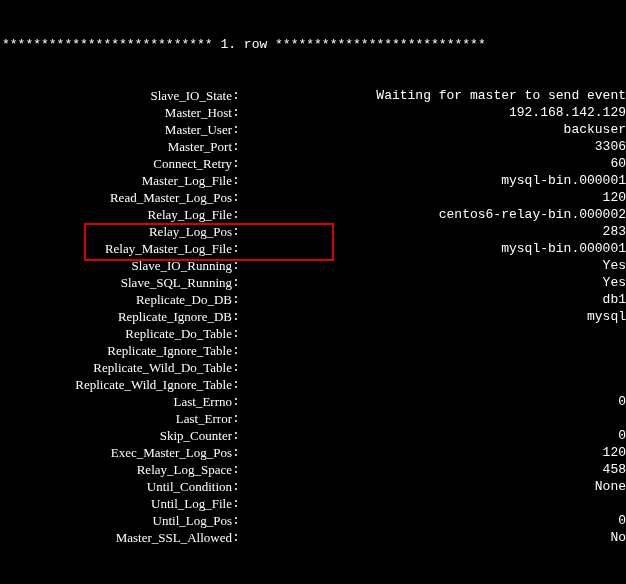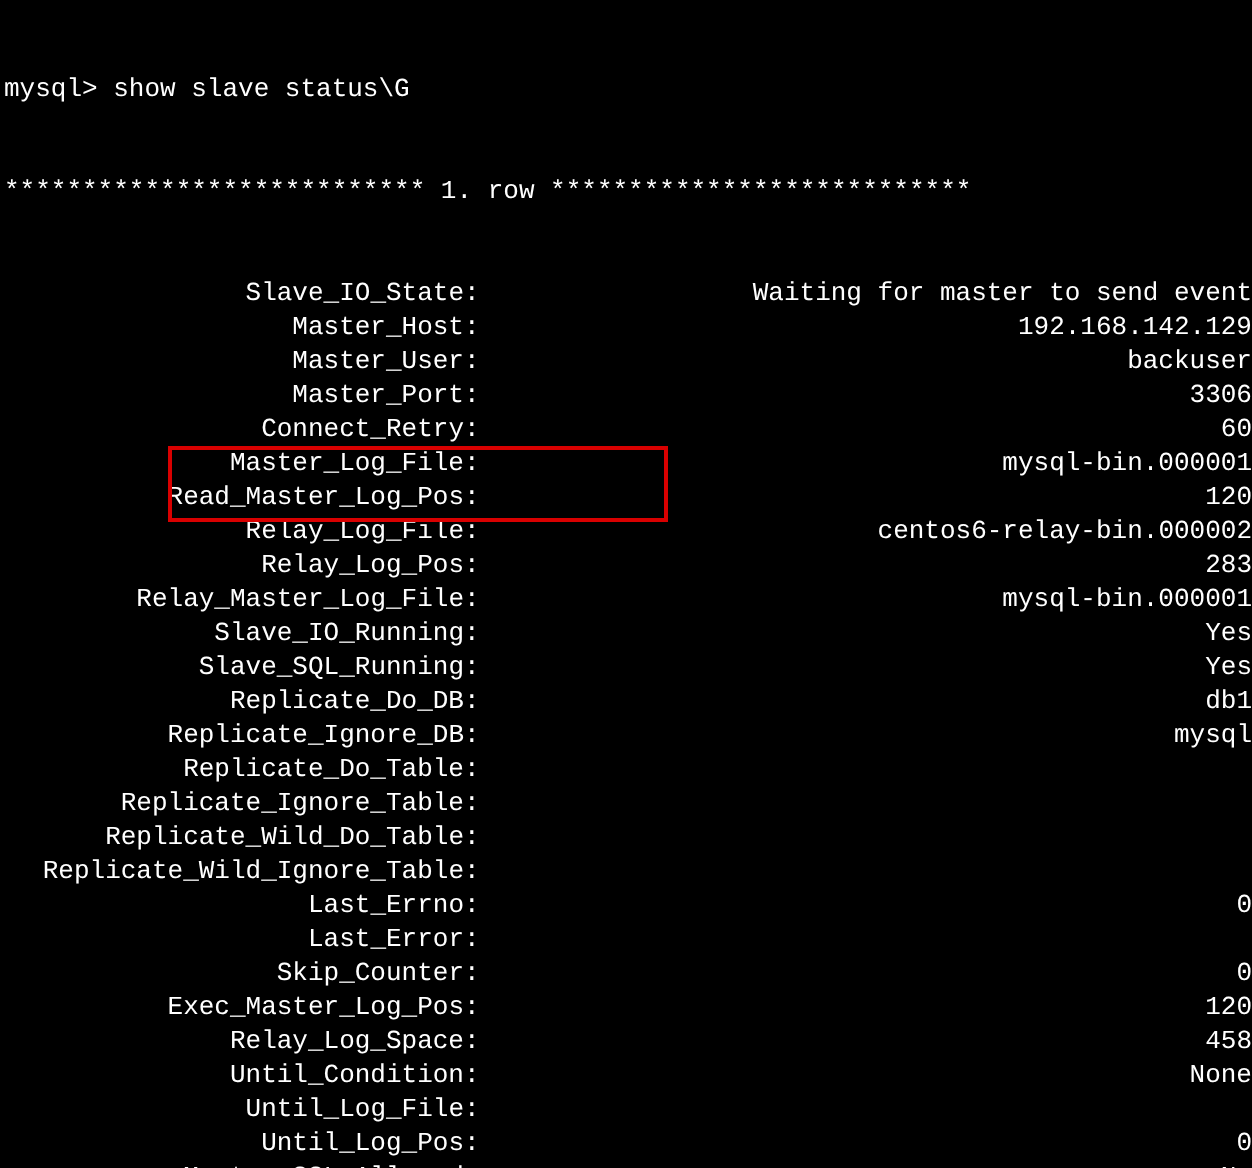--- a/index.html
+++ b/index.html
@@ -19,20 +19,21 @@
     position: relative;
     white-space: pre;
   }
   .row {
     display: flex;
   }
   .label {
     width: 232px;
     text-align: right;
     padding-right: 0;
+    font-family: Liberation Serif, serif;
   }
   .sep {
     width: 12px;
     text-align: center;
   }
   .value {
     flex: 1;
     text-align: right;
   }
   .highlight-box {
@@ -45,17 +46,16 @@
     pointer-events: none;
   }
   .prompt-line {
     padding-left: 2px;
   }
 </style>
 </head>
 <body>
 
 <div class="terminal">
-  <div class="prompt-line">mysql&gt; show slave status\G</div>
   <div class="prompt-line">*************************** 1. row ***************************</div>
   <div id="fields-container"><div class="row"><span class="label">Slave_IO_State</span><span class="sep">: </span><span class="value">Waiting for master to send event</span></div><div class="row"><span class="label">Master_Host</span><span class="sep">: </span><span class="value">192.168.142.129</span></div><div class="row"><span class="label">Master_User</span><span class="sep">: </span><span class="value">backuser</span></div><div class="row"><span class="label">Master_Port</span><span class="sep">: </span><span class="value">3306</span></div><div class="row"><span class="label">Connect_Retry</span><span class="sep">: </span><span class="value">60</span></div><div class="row"><span class="label">Master_Log_File</span><span class="sep">: </span><span class="value">mysql-bin.000001</span></div><div class="row"><span class="label">Read_Master_Log_Pos</span><span class="sep">: </span><span class="value">120</span></div><div class="row"><span class="label">Relay_Log_File</span><span class="sep">: </span><span class="value">centos6-relay-bin.000002</span></div><div class="row"><span class="label">Relay_Log_Pos</span><span class="sep">: </span><span class="value">283</span></div><div class="row"><span class="label">Relay_Master_Log_File</span><span class="sep">: </span><span class="value">mysql-bin.000001</span></div><div class="row"><span class="label">Slave_IO_Running</span><span class="sep">: </span><span class="value">Yes</span></div><div class="row"><span class="label">Slave_SQL_Running</span><span class="sep">: </span><span class="value">Yes</span></div><div class="row"><span class="label">Replicate_Do_DB</span><span class="sep">: </span><span class="value">db1</span></div><div class="row"><span class="label">Replicate_Ignore_DB</span><span class="sep">: </span><span class="value">mysql</span></div><div class="row"><span class="label">Replicate_Do_Table</span><span class="sep">: </span><span class="value"></span></div><div class="row"><span class="label">Replicate_Ignore_Table</span><span class="sep">: </span><span class="value"></span></div><div class="row"><span class="label">Replicate_Wild_Do_Table</span><span class="sep">: </span><span class="value"></span></div><div class="row"><span class="label">Replicate_Wild_Ignore_Table</span><span class="sep">: </span><span class="value"></span></div><div class="row"><span class="label">Last_Errno</span><span class="sep">: </span><span class="value">0</span></div><div class="row"><span class="label">Last_Error</span><span class="sep">: </span><span class="value"></span></div><div class="row"><span class="label">Skip_Counter</span><span class="sep">: </span><span class="value">0</span></div><div class="row"><span class="label">Exec_Master_Log_Pos</span><span class="sep">: </span><span class="value">120</span></div><div class="row"><span class="label">Relay_Log_Space</span><span class="sep">: </span><span class="value">458</span></div><div class="row"><span class="label">Until_Condition</span><span class="sep">: </span><span class="value">None</span></div><div class="row"><span class="label">Until_Log_File</span><span class="sep">: </span><span class="value"></span></div><div class="row"><span class="label">Until_Log_Pos</span><span class="sep">: </span><span class="value">0</span></div><div class="row"><span class="label">Master_SSL_Allowed</span><span class="sep">: </span><span class="value">No</span></div></div>
   <div class="highlight-box"></div>
 </div>
 
 </body></html>

